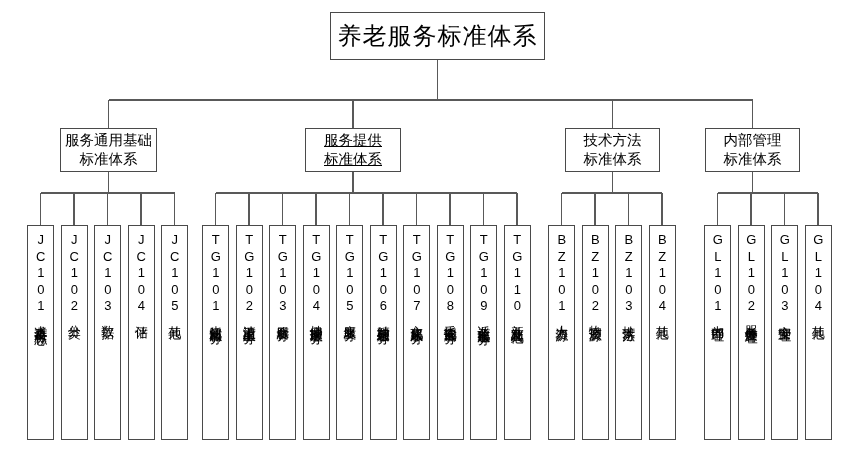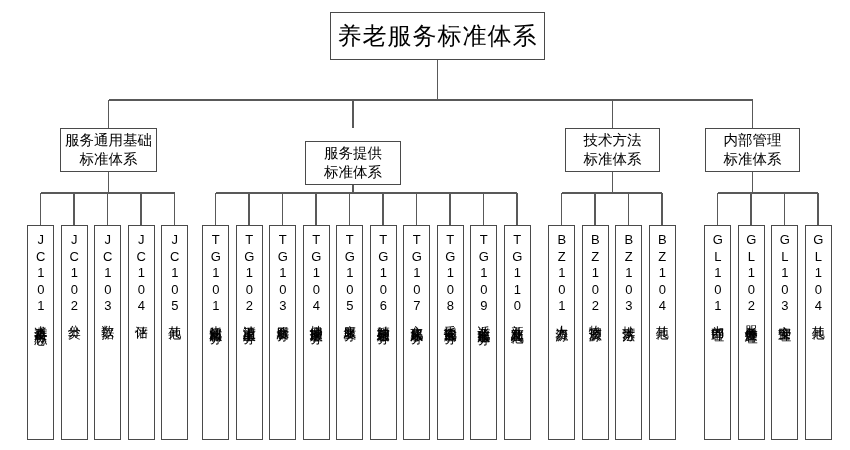--- a/index.html
+++ b/index.html
@@ -106,21 +106,21 @@
       <div class="line vline" style="left: 817.2px; top: 193px; height: 32px;"></div>
       <div class="line hline" style="left: 717.5px; top: 192.2px; width: 100.5px;"></div>
     </div>
   <div id="lvl2-layer">
       <div class="box lvl2" style="left: 60px; top: 128px; width: 97px; height: 44px;">
         <div>
           <span class="l2txt">服务通用基础</span>
           <span class="l2txt">标准体系</span>
         </div>
       </div>
-      <div class="box lvl2" style="left: 305px; top: 141px; width: 96px; height: 44px;">
+      <div class="box lvl2" style="left: 305px; top: 128px; width: 96px; height: 44px; text-decoration: underline;">
         <div>
           <span class="l2txt">服务提供</span>
           <span class="l2txt">标准体系</span>
         </div>
       </div>
       <div class="box lvl2" style="left: 565px; top: 128px; width: 95px; height: 44px;">
         <div>
           <span class="l2txt">技术方法</span>
           <span class="l2txt">标准体系</span>
         </div>

